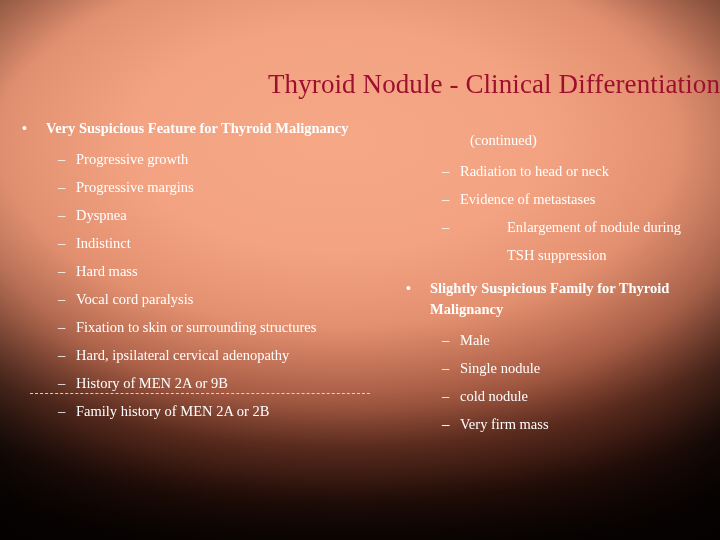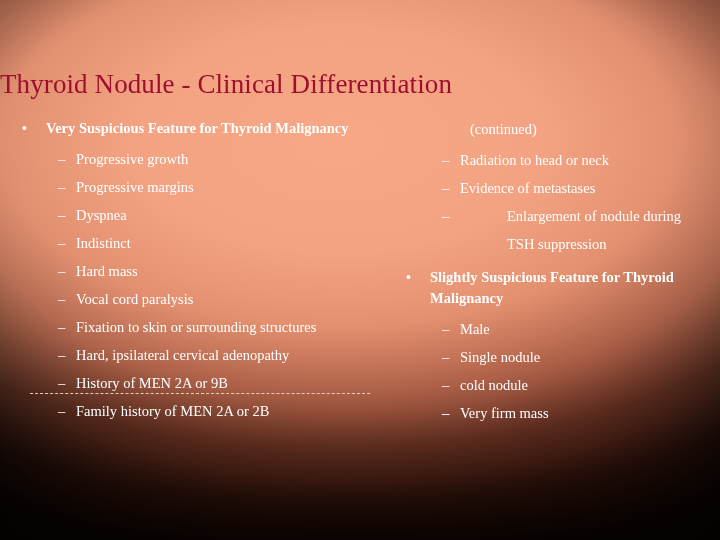--- a/index.html
+++ b/index.html
@@ -61,21 +61,21 @@
           rgba(20,8,4,0.22) 76%,
           rgba(10,4,2,0.58) 92%,
           rgba(5,2,1,0.80) 100%);
   }
 
   #title {
     position: absolute;
     left: 0;
     top: 68px;
     width: 720px;
-    text-align: left;
+    text-align: right;
     font-size: 27px;
     line-height: 32px;
     color: #9e0f2e;
     letter-spacing: 0.1px;
     white-space: nowrap;
   }
 
   .column {
     position: absolute;
     top: 118px;
@@ -98,20 +98,21 @@
     left: 8px;
     top: 0;
     font-size: 14px;
     line-height: 21px;
   }
   .lvl1.plain {
     font-weight: normal;
     padding-left: 72px;
     font-size: 14.5px;
     line-height: 22px;
+    margin-top: 11px;
   }
 
   .lvl2 {
     position: relative;
     padding-left: 62px;
     color: #ffffff;
     font-weight: normal;
     font-size: 14.5px;
     line-height: 28px;
   }
@@ -219,21 +220,21 @@
     </div>
     <div class="lvl2">
       <span class="marker">–</span>
       <span class="cont">Enlargement of nodule during TSH suppression</span>
     </div>
 
     <div class="section-gap"></div>
 
     <div class="lvl1">
       <span class="marker">•</span>
-      <span>Slightly Suspicious Feature for Thyroid Malignancy</span>
+      <span>Slightly Suspicious Family for Thyroid Malignancy</span>
     </div>
 
     <div class="group-gap"></div>
 
     <div class="lvl2">
       <span class="marker">–</span>
       <span>Male</span>
     </div>
     <div class="lvl2">
       <span class="marker">–</span>

